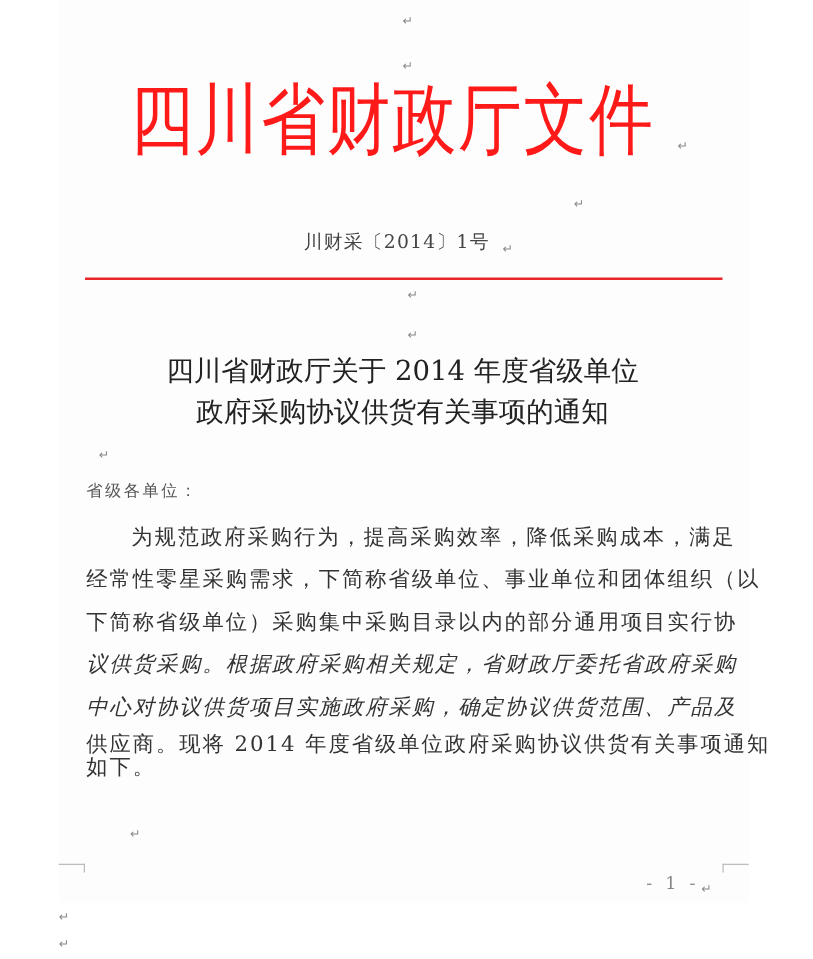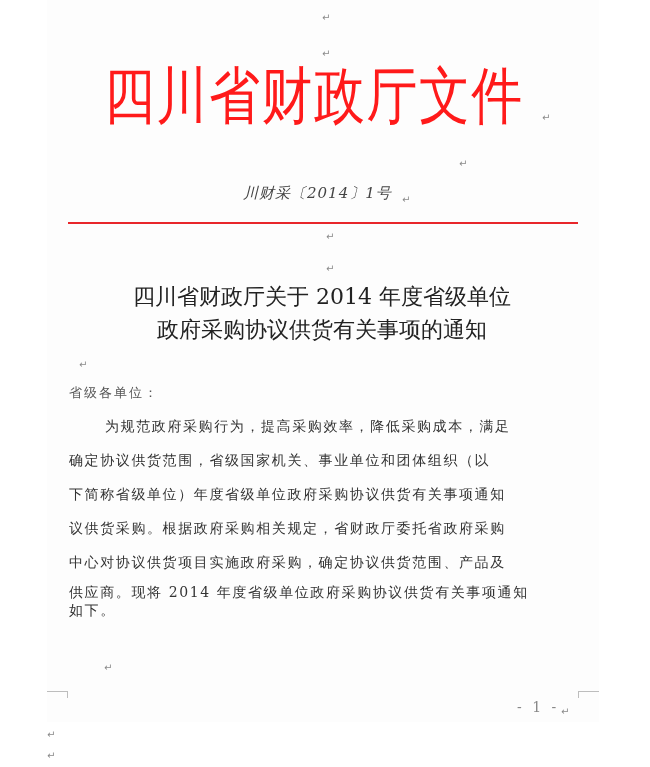--- a/index.html
+++ b/index.html
@@ -19,36 +19,36 @@
     }
     .red-title {
       position: absolute; left: 104px; top: 58px; width: 440px; height: 76px;
       color: #ff1a1a; font-size: 62px; line-height: 76px; white-space: nowrap;
       font-family: "DejaVu Sans", sans-serif; font-weight: 300;
       letter-spacing: 2px;
       transform: scaleX(0.82); transform-origin: left center;
     }
     .doc-number {
       position: absolute; left: 243px; top: 184px; font-size: 15px; color: #444;
-      letter-spacing: 1px; white-space: nowrap; font-style: italic;
+      letter-spacing: 1px; white-space: nowrap;
     }
     .red-rule {
       position: absolute; left: 68px; top: 222px; width: 510px; height: 2px;
       background: #e8262a;
     }
     .notice-title {
       position: absolute; left: 0; width: 644px; text-align: center;
       font-size: 22px; color: #222; white-space: nowrap;
     }
     .salutation {
       position: absolute; left: 69px; top: 384px; font-size: 13px; color: #555;
       letter-spacing: 2px; white-space: nowrap;
     }
     .body-line {
-      position: absolute; left: 69px; font-size: 14px; color: #333;
+      position: absolute; left: 69px; font-size: 17px; color: #333;
       white-space: nowrap; letter-spacing: 1.6px;
     }
     .crop-mark {
       position: absolute; border-top: 1px solid #bdbdbd; height: 6px; width: 20px;
     }
     .crop-left { left: 47px; top: 691px; border-right: 1px solid #bdbdbd; }
     .crop-right { left: 578px; top: 691px; border-left: 1px solid #bdbdbd; }
     .page-number {
       position: absolute; left: 517px; top: 699px; font-size: 14px; color: #888;
       white-space: nowrap; letter-spacing: 3px;
@@ -76,24 +76,24 @@
 <span class="pm" style="left:326px;top:264px;">↵</span>
 
 <div class="notice-title" style="top:282px;">四川省财政厅关于 2014 年度省级单位</div>
 <div class="notice-title" style="top:315px;">政府采购协议供货有关事项的通知</div>
 
 <span class="pm" style="left:79px;top:360px;">↵</span>
 
 <div class="salutation">省级各单位：</div>
 
 <div class="body-line" style="top:418px;left:105px;">为规范政府采购行为，提高采购效率，降低采购成本，满足</div>
-<div class="body-line" style="top:452px;">确定协议供货范围，省级国家机关、事业单位和团体组织（以</div>
-<div class="body-line" style="top:486px;">下简称省级单位）年度省级单位政府采购协议供货有关事项通知</div>
-<div class="body-line" style="top:520px;">议供货采购。根据政府采购相关规定，省财政厅委托省政府采购</div>
-<div class="body-line" style="top:554px;">中心对协议供货项目实施政府采购，确定协议供货范围、产品及</div>
+<div class="body-line" style="top:452px;">经常性零星采购需求，下简称省级单位、事业单位和团体组织（以</div>
+<div class="body-line" style="top:486px;">下简称省级单位）采购集中采购目录以内的部分通用项目实行协</div>
+<div class="body-line" style="top:520px;font-style:italic;">议供货采购。根据政府采购相关规定，省财政厅委托省政府采购</div>
+<div class="body-line" style="top:554px;font-style:italic;">中心对协议供货项目实施政府采购，确定协议供货范围、产品及</div>
 <div class="body-line" style="top:584px;">供应商。现将 2014 年度省级单位政府采购协议供货有关事项通知</div>
 <div class="body-line" style="top:602px;">如下。</div>
 
 <span class="pm" style="left:104px;top:663px;">↵</span>
 
 <div class="crop-mark crop-left"></div>
 <div class="crop-mark crop-right"></div>
 
 <div class="page-number">- 1 -</div>
 <span class="pm" style="left:561px;top:707px;">↵</span>

